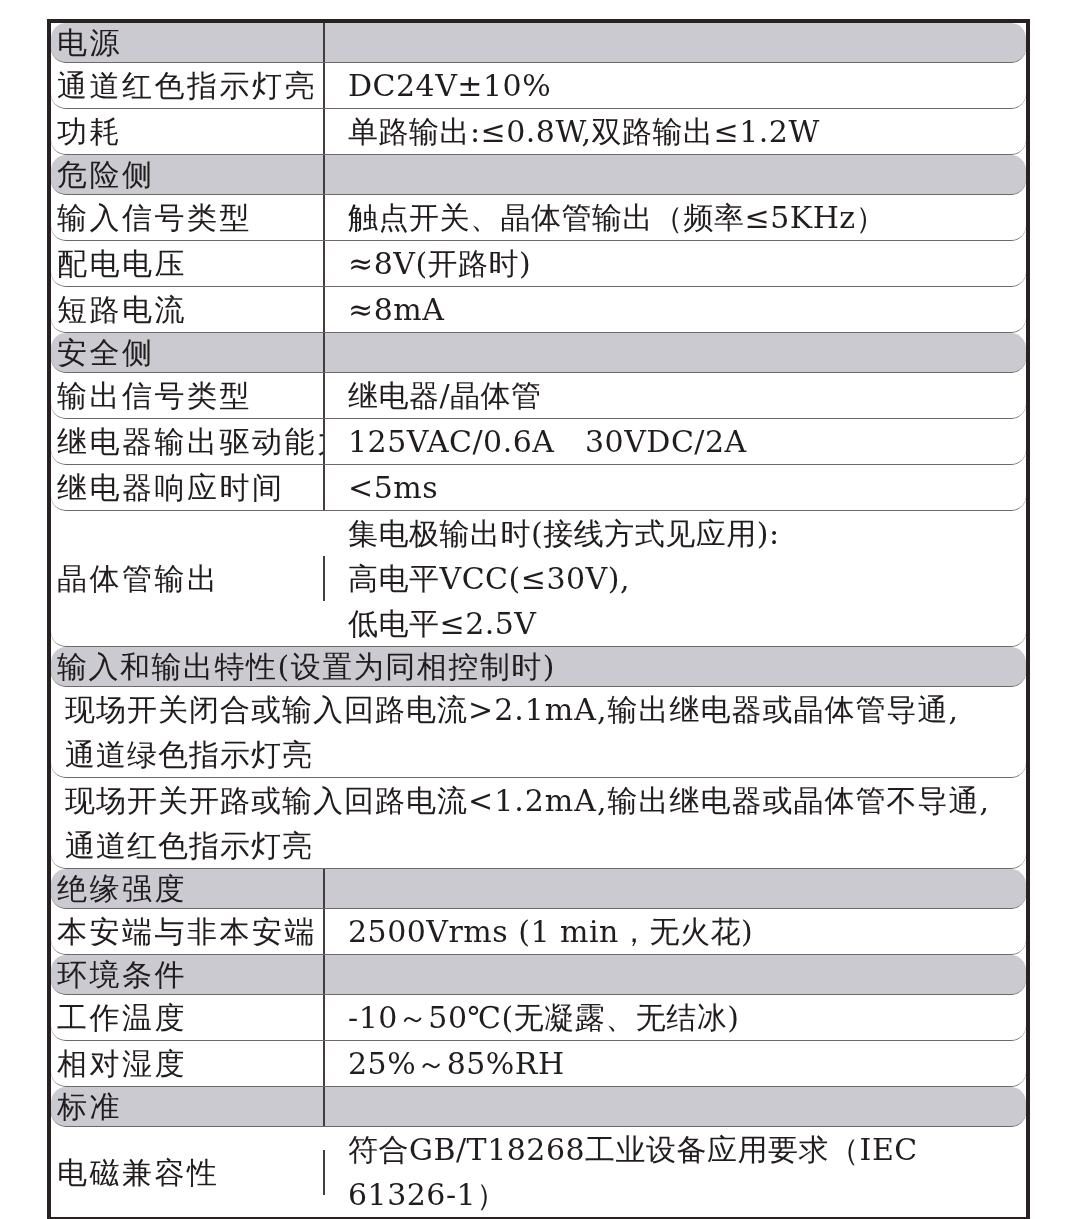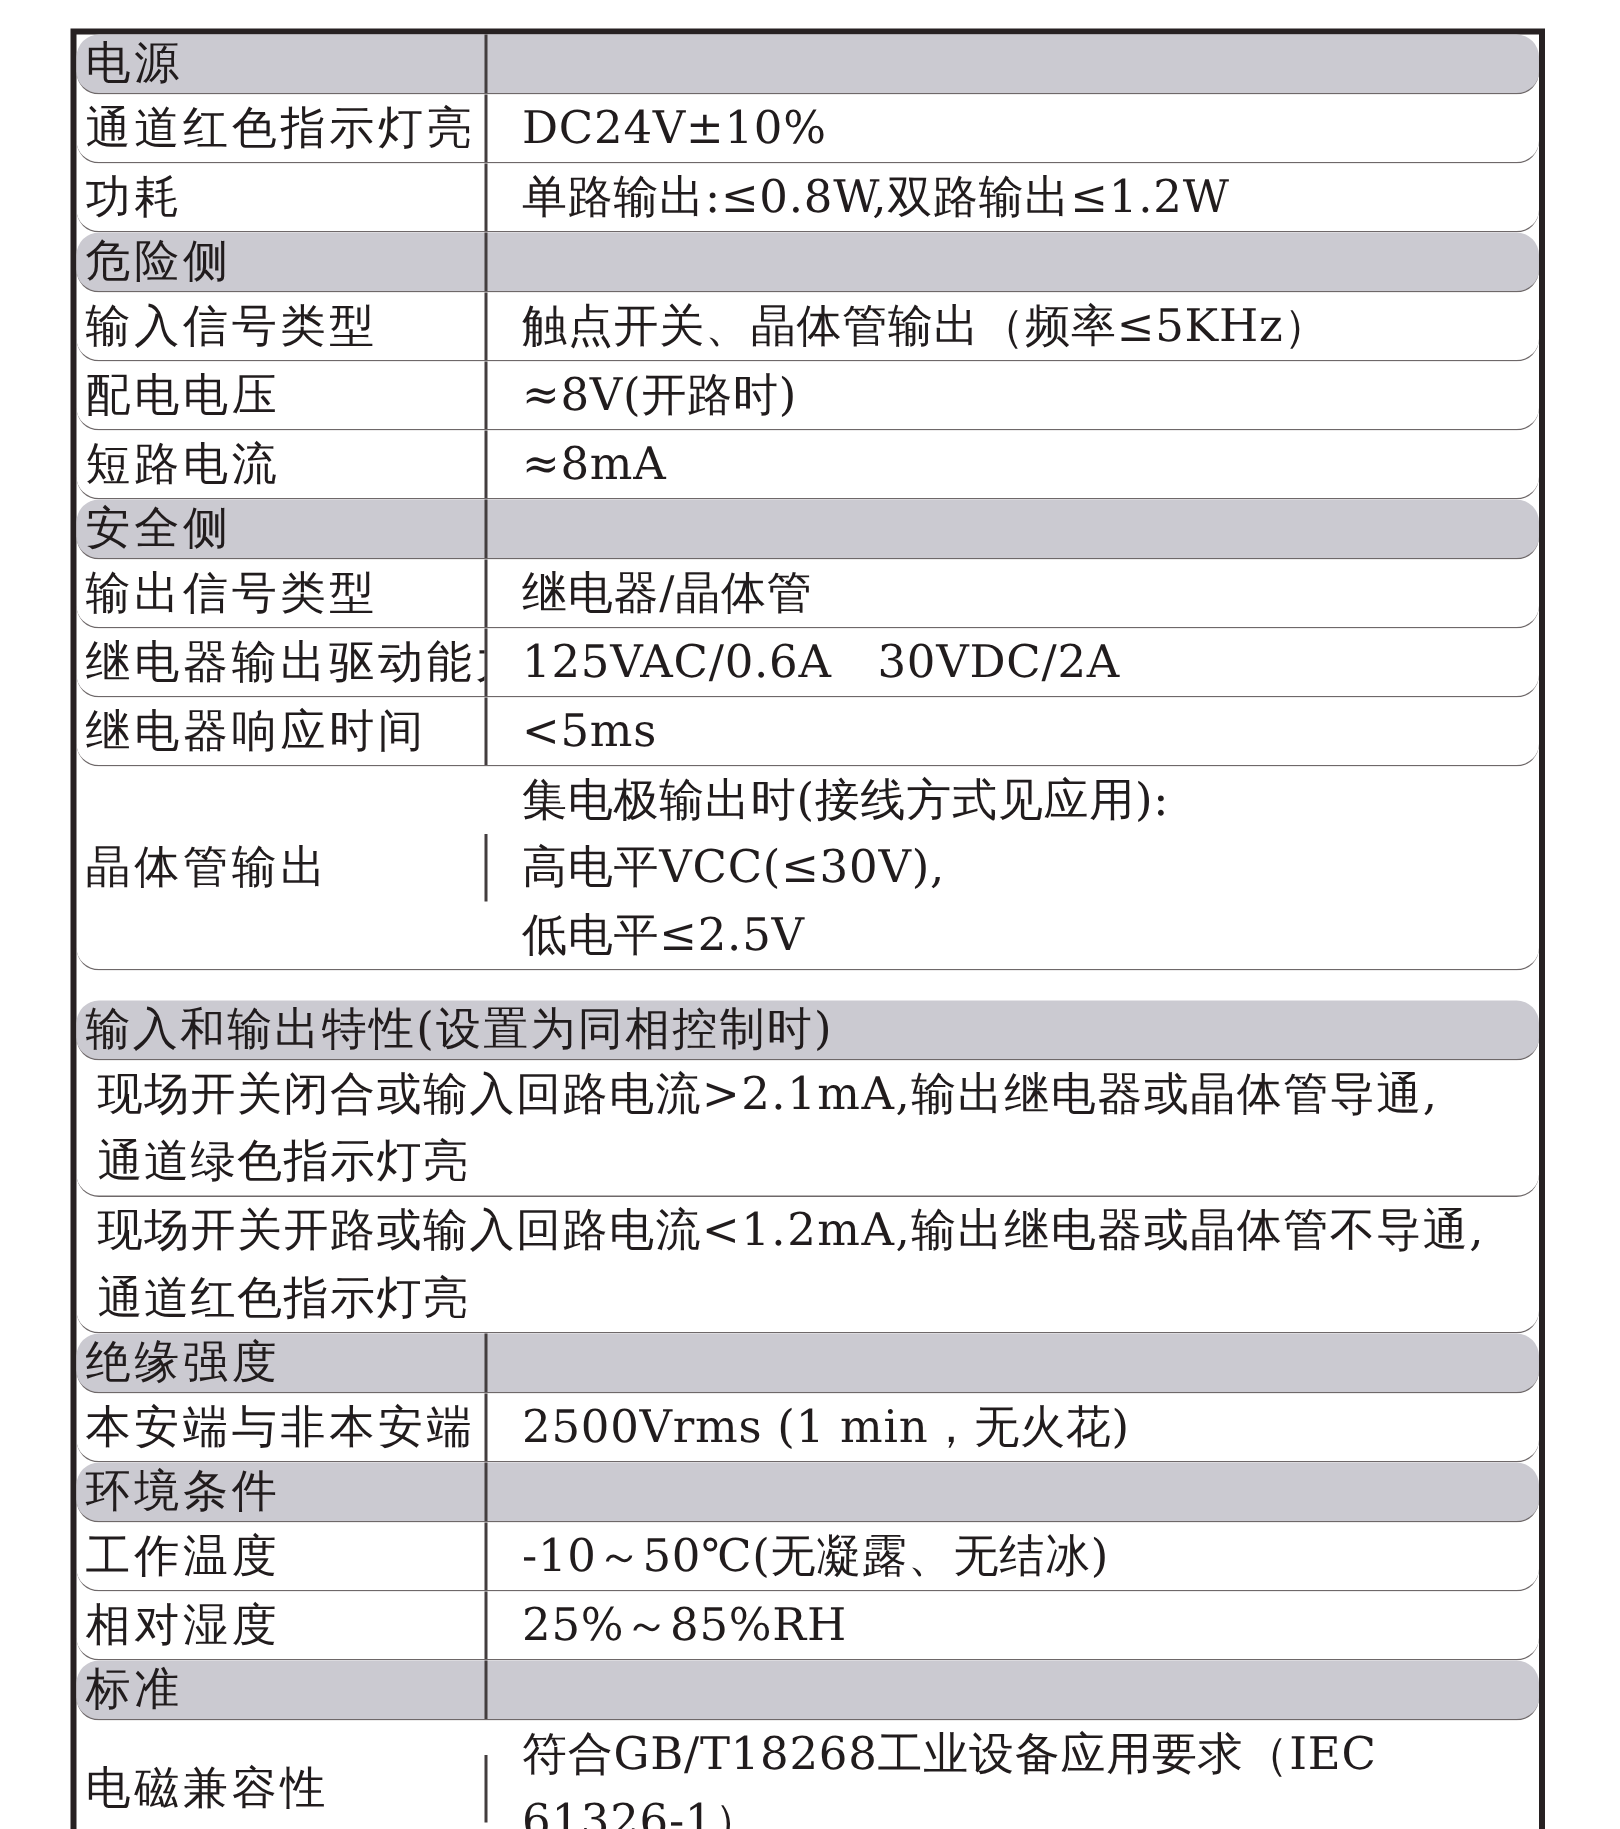--- a/index.html
+++ b/index.html
@@ -47,21 +47,21 @@
     overflow:hidden;
   }
   .cell-value{
     flex:1 1 auto;
     padding-left:23px;
     letter-spacing:0.5px;
   }
   .row-kv .cell{line-height:45px;}
   .row-section{background:var(--section-bg);}
   .row-section .cell{line-height:39px;}
-  .row-section-full{background:var(--section-bg);margin-top:20px;}
+  .row-section-full{background:var(--section-bg);}
   .row-section-full .cell-full{line-height:39px;padding-left:6px;letter-spacing:1.5px;}
   .row-full .cell-full{line-height:45px;padding-left:14px;letter-spacing:1px;white-space:pre-line;}
   .cell-full{flex:1 1 auto;}
 </style>
 </head>
 <body>
 
 <div class="spec-table" id="spec-table">
     <div class="row row-section">
       <div class="cell cell-label">电源</div>

